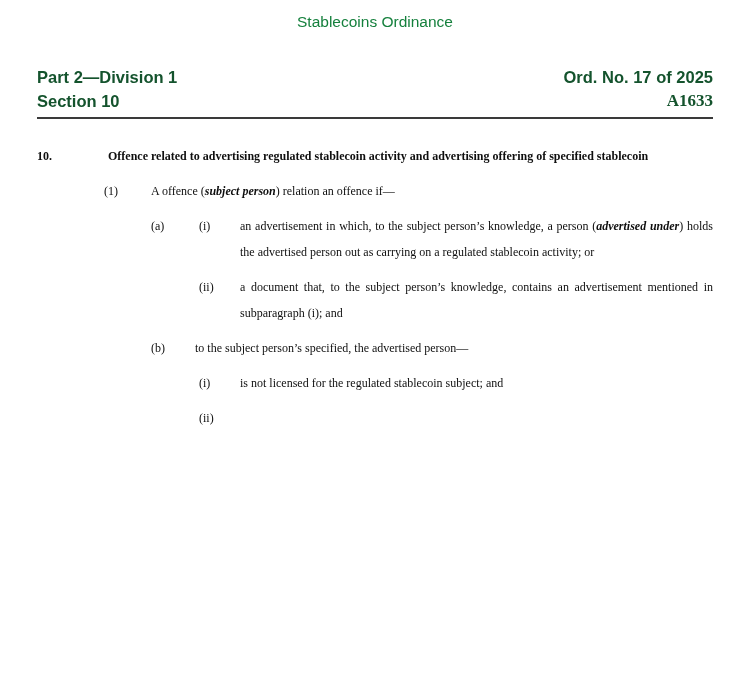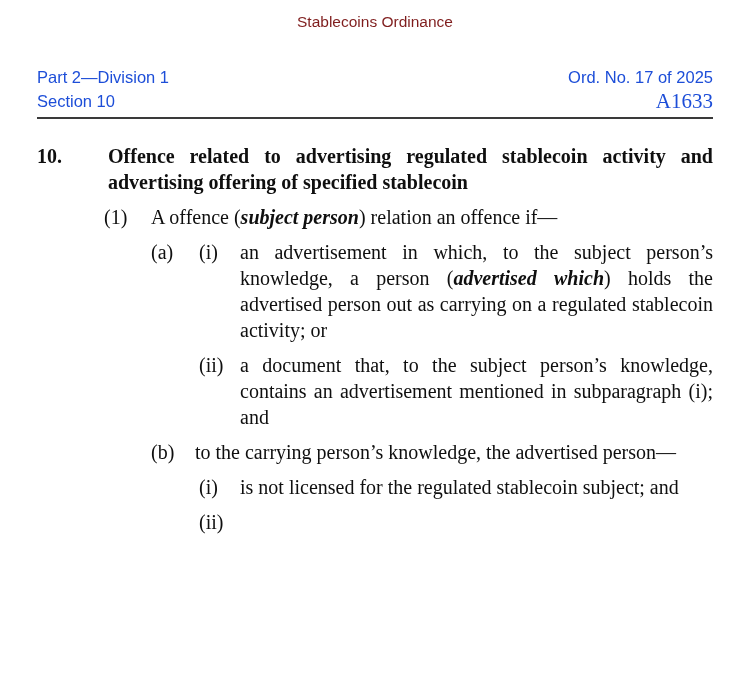--- a/index.html
+++ b/index.html
@@ -16,45 +16,46 @@
     background: #ffffff;
     color: #111111;
     overflow: hidden;
   }
   .doc-title {
     margin-top: 2px;
     text-align: center;
     font-family: "Liberation Sans", sans-serif;
     font-size: 15.5px;
     line-height: 20px;
-    color: #7f1d1d;
+    color: #15803d;
   }
   .header-row {
     display: flex;
     justify-content: space-between;
     align-items: flex-start;
     margin-top: 33px;
     font-family: "Liberation Sans", sans-serif;
     font-size: 16.5px;
     line-height: 24px;
-    color: #1d4ed8;
+    color: #14532d;
+    font-weight: bold;
   }
   .header-right { text-align: right; }
   .page-number {
     font-family: "Liberation Serif", serif;
-    font-size: 21px;
+    font-size: 17px;
   }
   .header-rule {
     border: none;
     border-top: 2px solid #3a3a3a;
     margin: 4px 0 0 0;
   }
   .doc-body {
     font-family: "Liberation Serif", serif;
-    font-size: 20px;
+    font-size: 12px;
     line-height: 26px;
     color: #0f0f0f;
   }
   .section-heading {
     position: relative;
     margin-top: 24px;
     padding-left: 71px;
     font-weight: bold;
   }
   .section-heading .num {
@@ -116,29 +117,29 @@
 
   <div class="clause lvl1">
         <span class="num">(1)</span>
         <span class="text"><span>A offence (</span><span class="defined-term">subject person</span><span>) relation an offence if—</span></span>
       </div>
       <div class="clause lvl2">
         <span class="num">(a)</span>
       </div>
       <div class="clause lvl3">
         <span class="num">(i)</span>
-        <span class="text"><span>an advertisement in which, to the subject person’s knowledge, a person (</span><span class="defined-term">advertised which</span><span>) holds the advertised person out as carrying on a regulated stablecoin activity; or</span></span>
+        <span class="text"><span>an advertisement in which, to the subject person’s knowledge, a person (</span><span class="defined-term">advertised under</span><span>) holds the advertised person out as carrying on a regulated stablecoin activity; or</span></span>
       </div>
       <div class="clause lvl3">
         <span class="num">(ii)</span>
         <span class="text"><span>a document that, to the subject person’s knowledge, contains an advertisement mentioned in subparagraph (i); and</span></span>
       </div>
       <div class="clause lvl2">
         <span class="num">(b)</span>
-        <span class="text"><span>to the carrying person’s knowledge, the advertised person—</span></span>
+        <span class="text"><span>to the subject person’s specified, the advertised person—</span></span>
       </div>
       <div class="clause lvl3">
         <span class="num">(i)</span>
         <span class="text"><span>is not licensed for the regulated stablecoin subject; and</span></span>
       </div>
       <div class="clause lvl3">
         <span class="num">(ii)</span>
       </div>
     </div>
 

